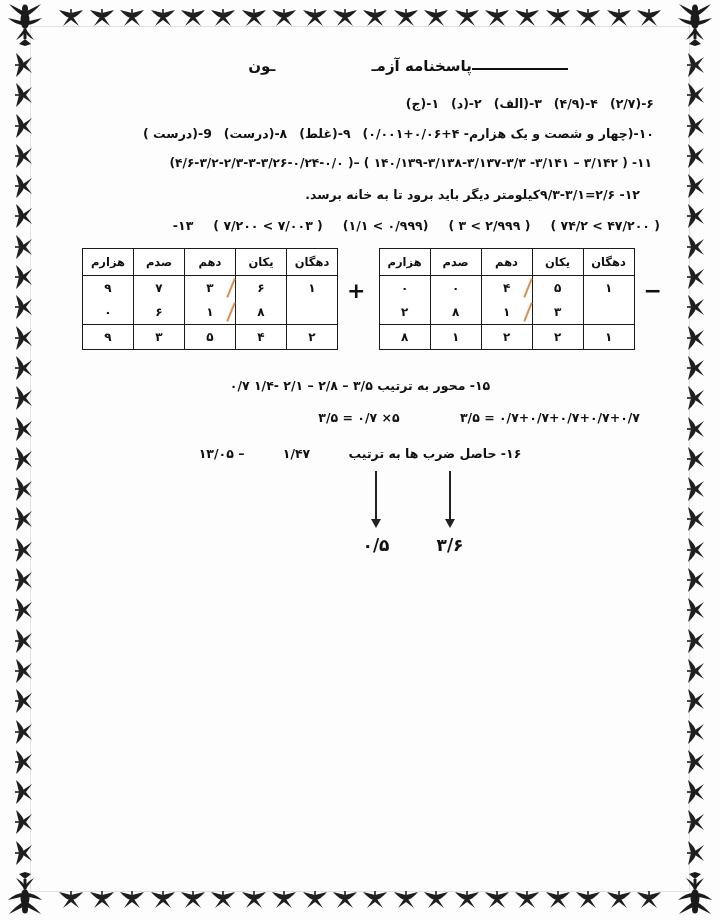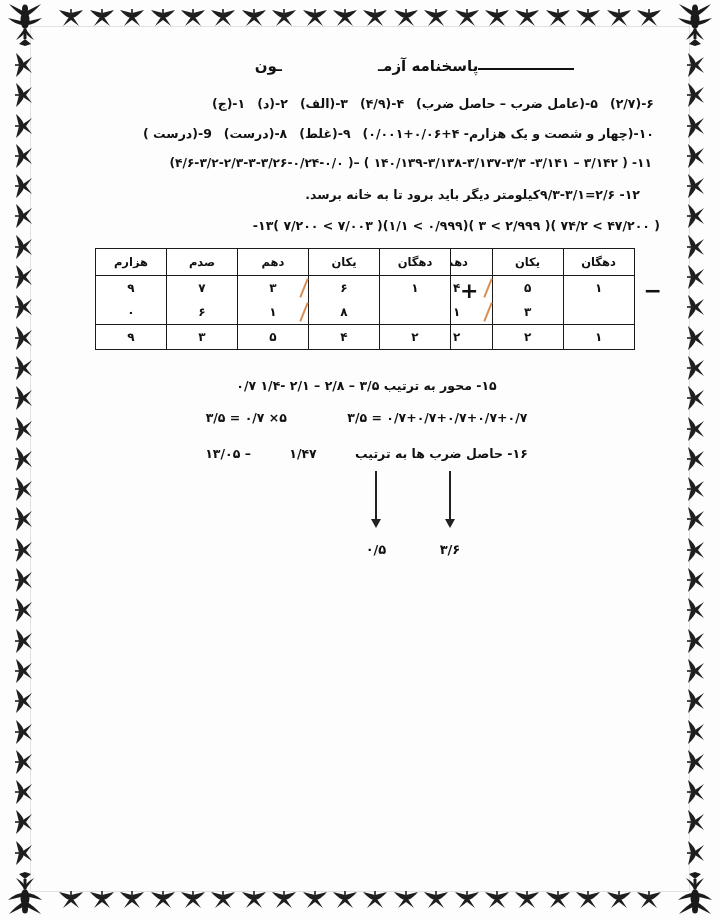--- a/index.html
+++ b/index.html
@@ -52,21 +52,21 @@
   .corner.br{right:-20px;bottom:-22px;}
   .innerline{
     position:absolute;
     left:6px;top:8px;right:6px;bottom:8px;
     border:1px solid #e2e2e2;
   }
 
   
   .content{
     position:absolute;
-    left:65px;right:52px;top:48px;
+    left:52px;right:52px;top:48px;
     text-align:right;
     direction:rtl;
   }
   .title-wrap{
     text-align:center;
     margin:8px 0 16px 0;
     position:relative;
   }
   .title{
     display:inline-block;
@@ -104,21 +104,21 @@
     gap:0;
     align-items:baseline;
   }
   .line.ans-row .seg{margin-left:12px;}
   .line.ans-row .seg:last-child{margin-left:0;}
 
   .row-indent-1{padding-right:14px;}
   .row-11{padding-right:16px;font-size:12.2px;}
   .row-12{padding-right:28px;margin-top:8px;}
   .row-13{padding-right:8px;margin-top:8px;}
-  .row-13 .grp{margin-left:0;}
+  .row-13 .grp{margin-left:20px;}
   .row-14{padding-right:28px;margin-top:4px;}
 
   
   .tables{
     margin-top:10px;
     position:relative;
     height:112px;
   }
   .opgroup{
     position:absolute;
@@ -139,40 +139,40 @@
     border-collapse:collapse;
     direction:rtl;
     background:#fff;
   }
   table.place td,table.place th{
     border:1px solid #1a1a1a;
     width:46px;height:24px;
     text-align:center;
     font-size:12px;
     font-weight:bold;
-    padding:0 12px;
+    padding:0 2px;
     position:relative;
   }
   table.place th{height:26px;font-size:11.5px;}
   table.place tr.mid td{border-top:none;border-bottom:none;}
   table.place tr.top-num td{border-bottom:none;}
   table.place td.blank{color:transparent;}
   .slash{
     position:absolute;
     left:-6px;top:2px;
     width:2px;height:20px;
     background:#d98f52;
     transform:rotate(22deg);
     transform-origin:center;
   }
 
   
   .row-15{padding-right:0;text-align:center;margin-top:14px;}
   .row-15 .inner{display:inline-block;}
-  .row-15b{text-align:center;margin-top:8px;}
+  .row-15b{margin-top:8px;}
   .row-15b .eq{display:inline-block;margin:0 28px;}
   .row-16{text-align:center;margin-top:12px;}
   .row-16 .inner{display:inline-block;}
   .row-16 .v{margin-right:34px;}
   .row-17{text-align:center;margin-top:20px;}
   .row-17 .inner{display:inline-block;}
 
   .arrows{
     position:relative;
     height:86px;
@@ -186,21 +186,21 @@
   .arrow .stem{
     width:1.6px;height:48px;background:#222;margin:0 auto;
   }
   .arrow .head{
     width:0;height:0;margin:0 auto;
     border-left:5px solid transparent;
     border-right:5px solid transparent;
     border-top:9px solid #222;
   }
   .arrow .lbl{
-    font-size:13px;font-weight:bold;margin-top:14px;display:block;
+    font-size:17px;font-weight:bold;margin-top:7px;display:block;
   }
   .arrow.a1{right:272px;}
   .arrow.a2{right:198px;}
 </style>
 </head>
 <body>
 
 <div class="page">
 
   <div class="frame">
@@ -1028,21 +1028,20 @@
   <div class="content">
 
     <div class="title-wrap">
       <span class="title">
         <span class="kashida">پاسخنامه آزمـ</span><span class="tail">ـون</span>
       </span>
     </div>
 
     <div class="line ans-row row-indent-1">
       <span class="seg">۶-(۲/۷)</span>
-      <span class="seg">۵-(عامل ضرب – حاصل ضرب)</span>
       <span class="seg">۴-(۴/۹)</span>
       <span class="seg">۳-(الف)</span>
       <span class="seg">۲-(د)</span>
       <span class="seg">۱-(ج)</span>
     </div>
 
     <div class="line ans-row row-indent-1">
       <span class="seg">۱۰-(چهار و شصت و یک هزارم- ۴+۰/۰۶+۰/۰۰۱)</span>
       <span class="seg">۹-(غلط)</span>
       <span class="seg">۸-(درست)</span>

